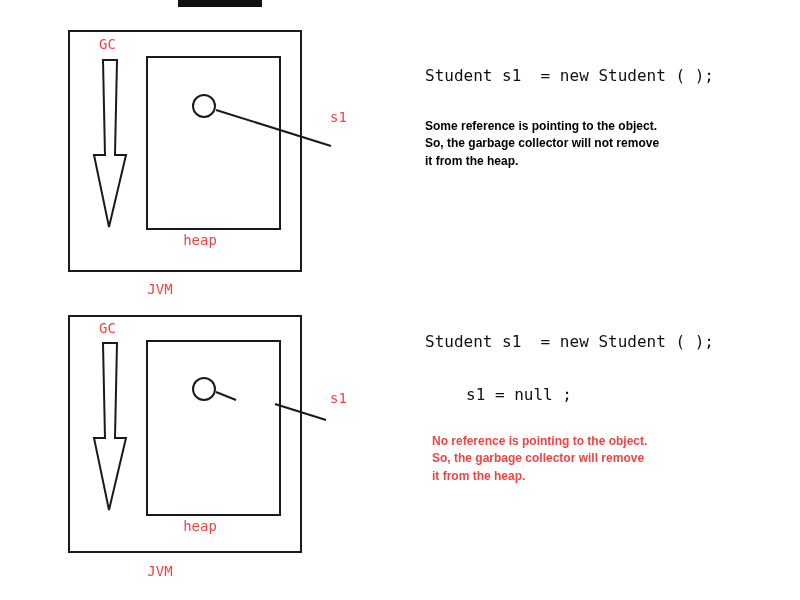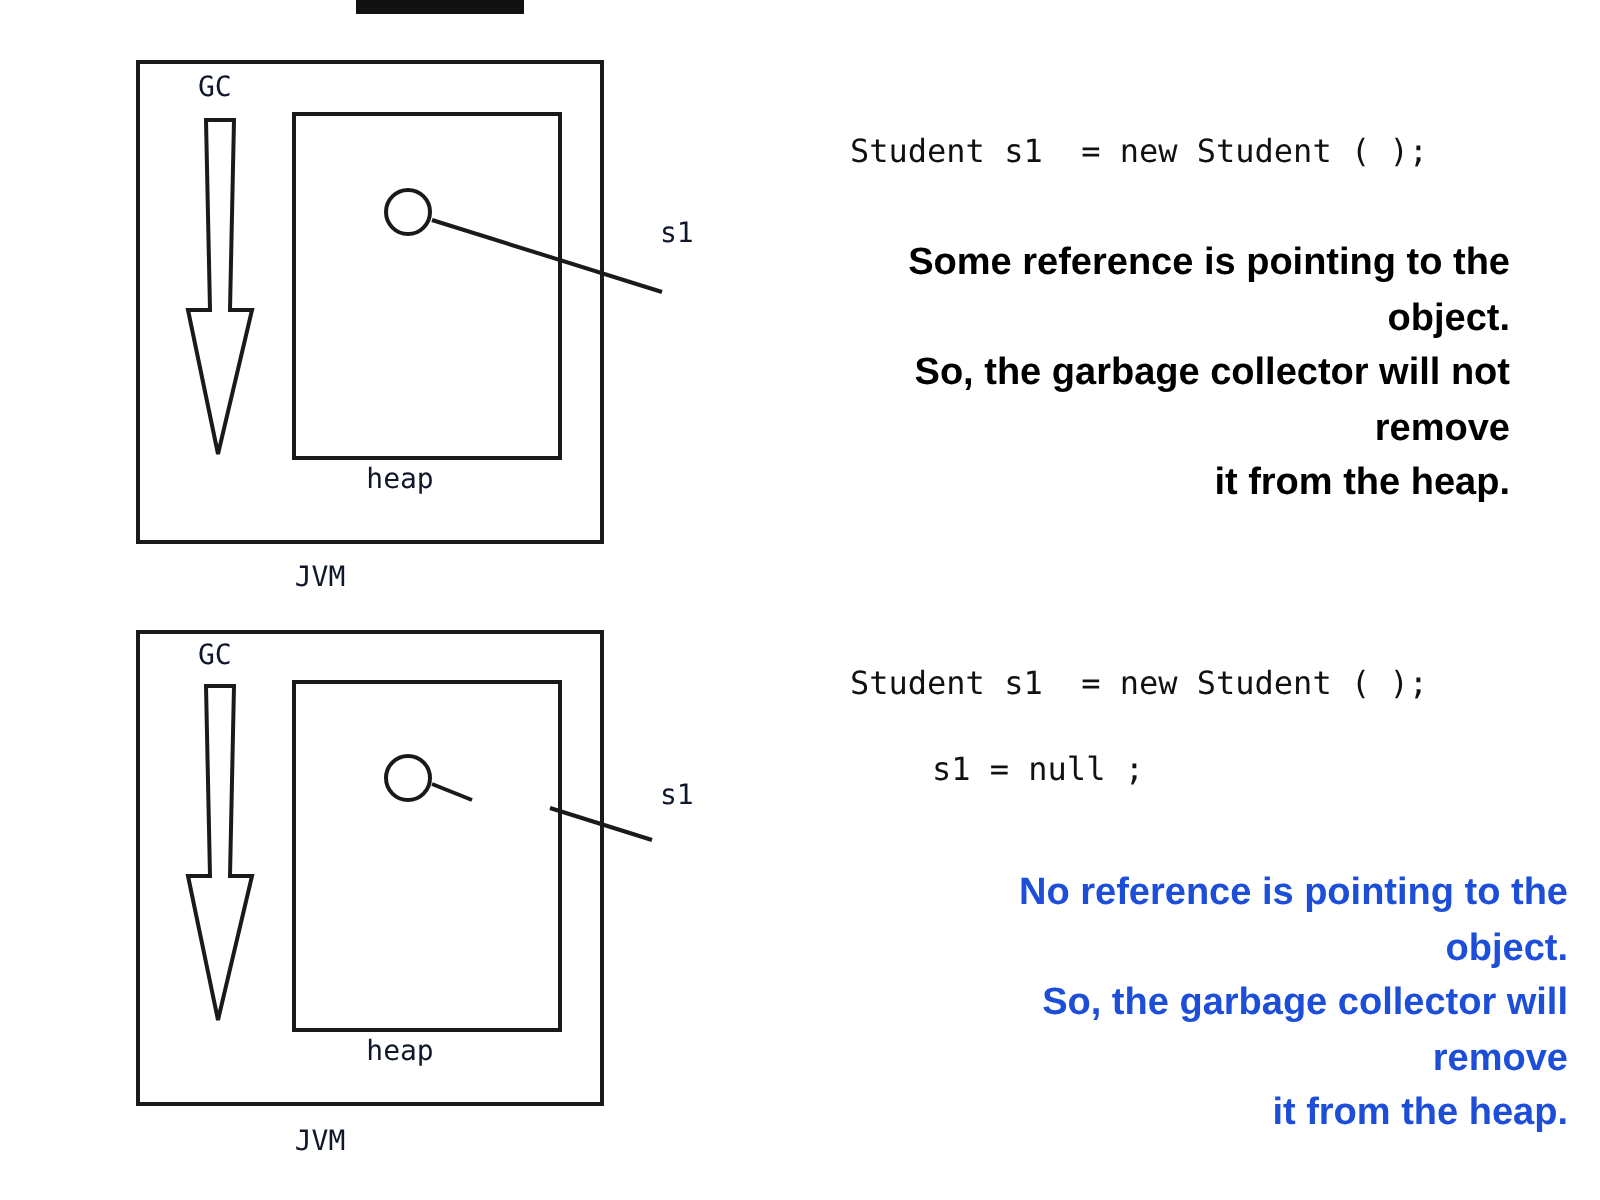--- a/index.html
+++ b/index.html
@@ -17,40 +17,39 @@
     background: transparent;
     box-sizing: border-box;
   }
   .topbar {
     left: 178px; top: 0; width: 84px; height: 7px;
     background: #111111;
   }
   .label {
     font-family: "DejaVu Sans Mono", monospace;
     font-size: 14px;
-    color: #0f172a;
+    color: #ef4444;
     white-space: pre;
   }
   .code {
     font-family: "DejaVu Sans Mono", monospace;
     font-size: 16px;
     font-weight: 400;
     color: #111111;
     white-space: pre;
   }
   .note {
     font-family: "Liberation Sans", sans-serif;
-    font-size: 19px;
+    font-size: 12px;
     font-weight: 700;
     line-height: 1.45;
     color: #000000;
     white-space: pre-line;
-    text-align: right;
   }
-  .note-red { color: #1d4ed8; margin-left: 22px; }
+  .note-red { color: #ef4444; }
   .circle {
     border: 2px solid #1a1a1a;
     border-radius: 50%;
     background: #ffffff;
     box-sizing: border-box;
   }
   svg { display: block; }
 </style>
 </head>
 <body>
@@ -96,21 +95,21 @@
   <div class="abs circle" style="left:192px; top:377px; width:24px; height:24px;"></div>
 
   <div class="abs label" style="left:160px; top:518px; width:80px; text-align:center;">heap</div>
 
   <div class="abs label" style="left:120px; top:563px; width:80px; text-align:center;">JVM</div>
 
   <div class="abs label" style="left:330px; top:390px;">s1</div>
 
   <div class="abs code" style="left:425px; top:332px;">Student s1  = new Student ( );</div>
 
-  <div class="abs code" style="left:466px; top:375px;">s1 = null ;</div>
+  <div class="abs code" style="left:466px; top:385px;">s1 = null ;</div>
 
   <div class="abs note note-red" style="left:432px; top:433px; width:330px;">No reference is pointing to the object.
 So, the garbage collector will remove
 it from the heap.</div>
 
   <svg class="abs" style="left:0; top:0; pointer-events:none;" width="800" height="600" viewBox="0 0 800 600">
     <line x1="216" y1="110" x2="331" y2="146" stroke="#1a1a1a" stroke-width="2"></line>
     <line x1="216" y1="392" x2="236" y2="400" stroke="#1a1a1a" stroke-width="2"></line>
     <line x1="275" y1="404" x2="326" y2="420" stroke="#1a1a1a" stroke-width="2"></line>
   </svg>

